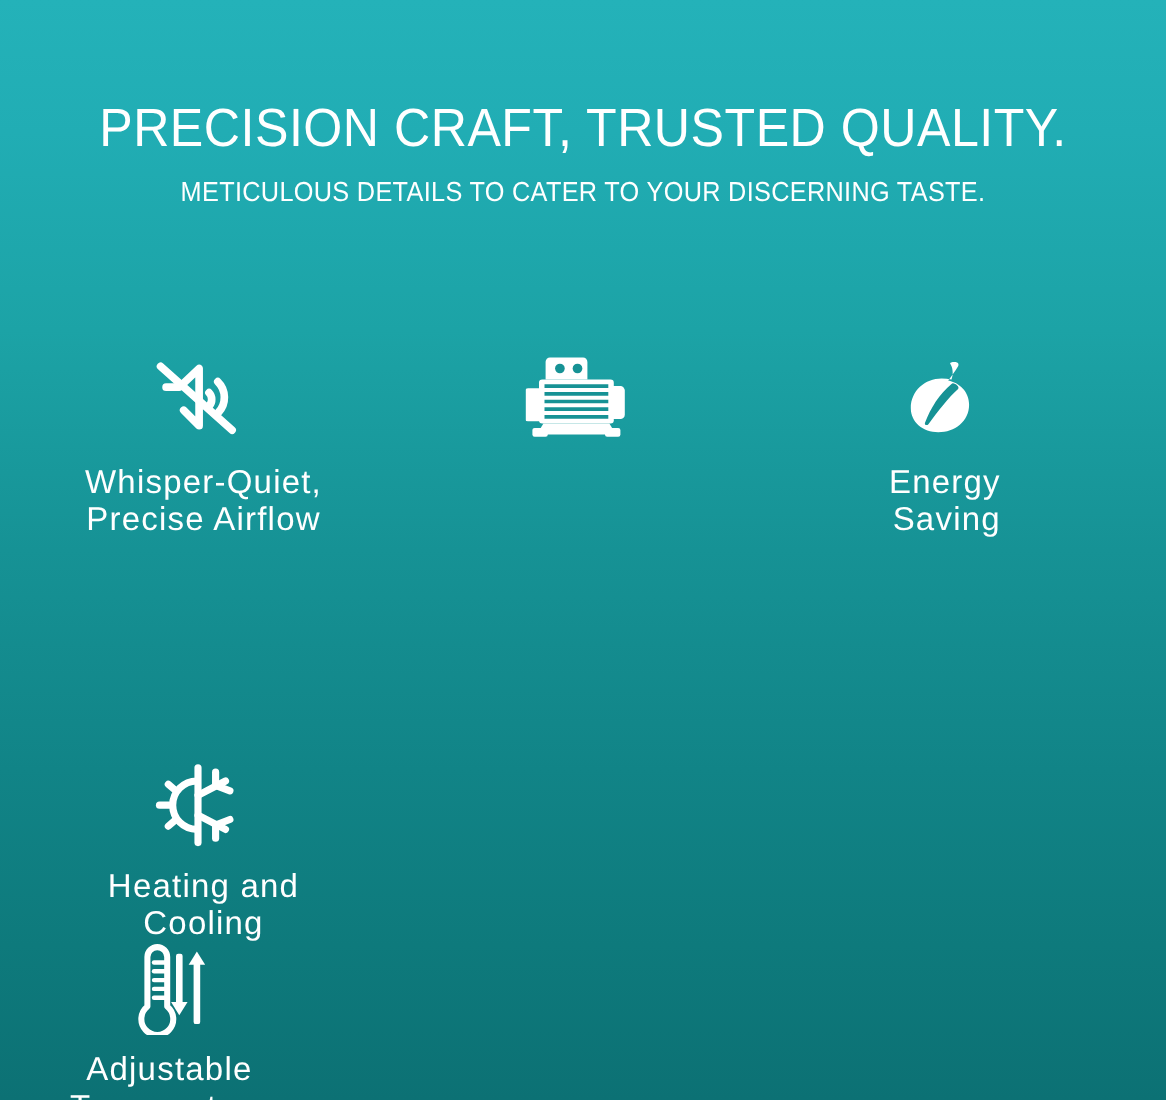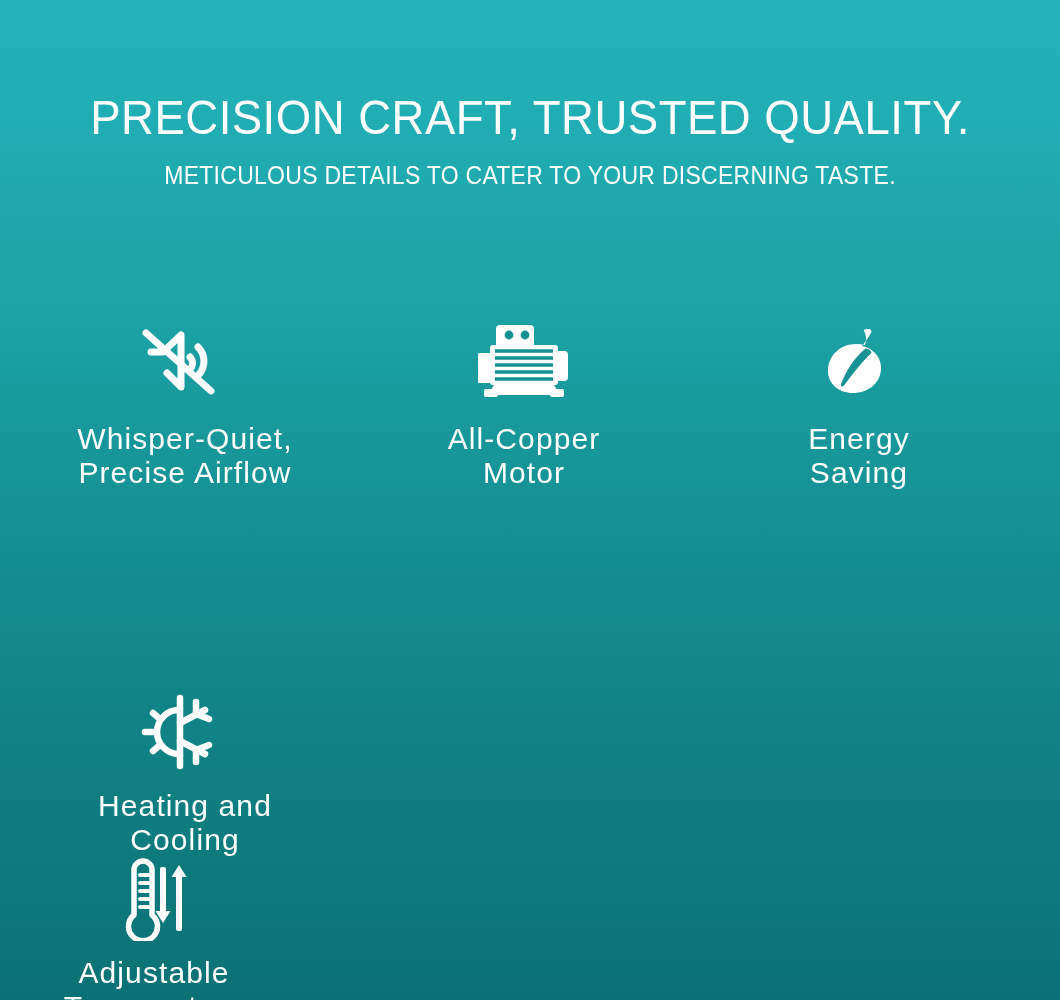--- a/index.html
+++ b/index.html
@@ -101,21 +101,21 @@
     margin-top:18px;
     font-size:30px;
     font-weight:400;
     line-height:1.12;
     letter-spacing:1.1px;
     color:#ffffff;
     text-align:center;
     white-space:pre-line;
   }
 
-  .label.left { text-align:center; }
+  .label.left { text-align:right; }
 
   
   .cell-a .icon-wrap { transform:translateX(-4px); }
   .cell-c .icon-wrap { transform:translateX(-10px); }
   .cell-c .label { transform:translateX(-10px); }
   .row-2 .cell-c .label { transform:translateX(-8px); }
   .row-2 .cell-b .label { margin-top:14px; }
   .row-2 .cell-a .label { margin-top:14px; }
 </style>
 </head>
@@ -171,22 +171,20 @@
 
             <g stroke="#169295" stroke-width="3.4">
               <line x1="17" y1="28" x2="75" y2="28"></line>
               <line x1="17" y1="35" x2="75" y2="35"></line>
               <line x1="17" y1="42" x2="75" y2="42"></line>
               <line x1="17" y1="49" x2="75" y2="49"></line>
               <line x1="17" y1="56" x2="75" y2="56"></line>
             </g>
           </svg>
         </div>
-        <div class="label">All-Copper
-Motor</div>
       </div>
 
       <div class="cell cell-c">
         <div class="icon-wrap">
           <svg width="76" height="76" viewBox="0 0 76 76">
             <path fill="#ffffff" d="M47 6 c3 0 4 2 3 4 c-3 5 -6 9 -9 13
                  c10 2 19 10 19 22 c0 15 -13 25 -28 25
                  c-14 0 -25 -9 -25 -22 c0 -16 13 -27 28 -27
                  c3 0 6 0.4 9 1 c2 -5 1 -11 -1 -14 c-1 -1.6 1.5 -2 4 -2 z"></path>
             <path fill="#169295" d="M44 26 c-11 9 -19 22 -24 35 c-1 2 1.5 3.4 3 1.6

